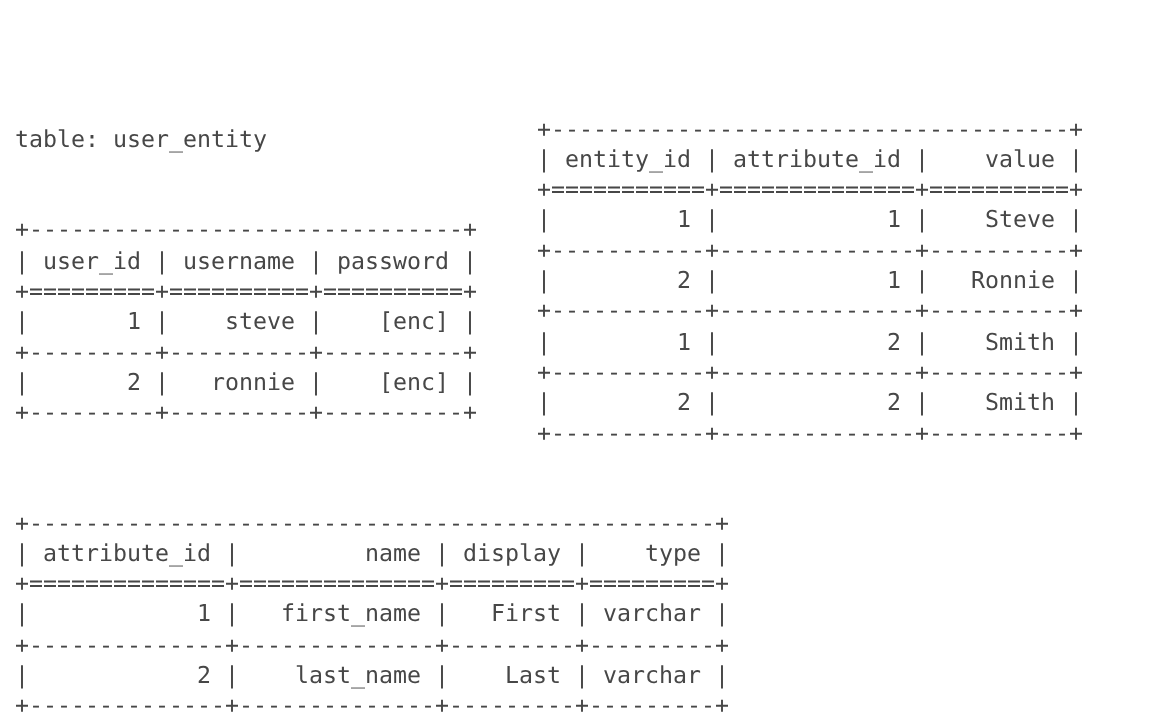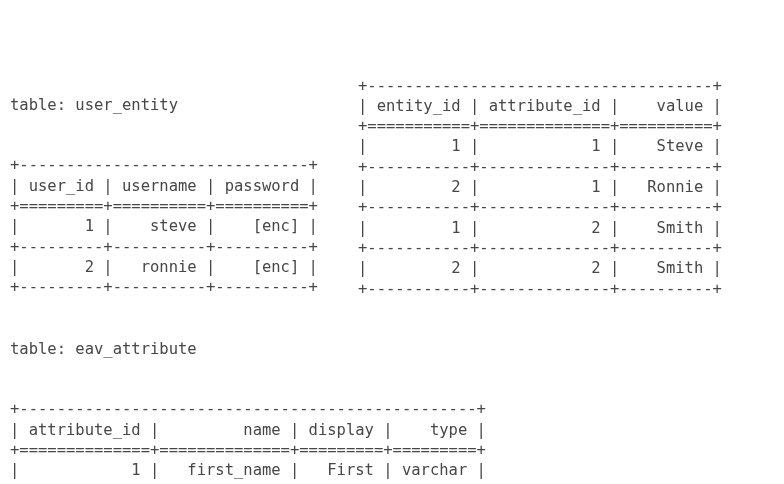--- a/index.html
+++ b/index.html
@@ -24,21 +24,21 @@
   }
   .tbl-title {
     white-space: pre;
   }
   pre.tbl-body {
     margin: 0;
     font: inherit;
     white-space: pre;
   }
   
-  #tbl-user-entity   { left: 10px;  top: 54px;  }
+  #tbl-user-entity   { left: 10px;  top: 42px;  }
   #tbl-user-varchar  { left: 358px; top: 35px;  }
   #tbl-eav-attribute { left: 10px;  top: 298px; }
 </style>
 </head>
 <body>
 
 <div id="tbl-user-entity" class="ascii-table">
   <div class="tbl-title">table: user_entity</div>
   <pre class="tbl-body">+-------------------------------+
 | user_id | username | password |
@@ -57,21 +57,20 @@
 +-----------+--------------+----------+
 |         2 |            1 |   Ronnie |
 +-----------+--------------+----------+
 |         1 |            2 |    Smith |
 +-----------+--------------+----------+
 |         2 |            2 |    Smith |
 +-----------+--------------+----------+</pre>
 </div>
 
 <div id="tbl-eav-attribute" class="ascii-table">
-  <div class="tbl-title">table: eav_attribute</div>
   <pre class="tbl-body">+-------------------------------------------------+
 | attribute_id |         name | display |    type |
 +==============+==============+=========+=========+
 |            1 |   first_name |   First | varchar |
 +--------------+--------------+---------+---------+
 |            2 |    last_name |    Last | varchar |
 +--------------+--------------+---------+---------+</pre>
 </div>
 
 </body></html>

